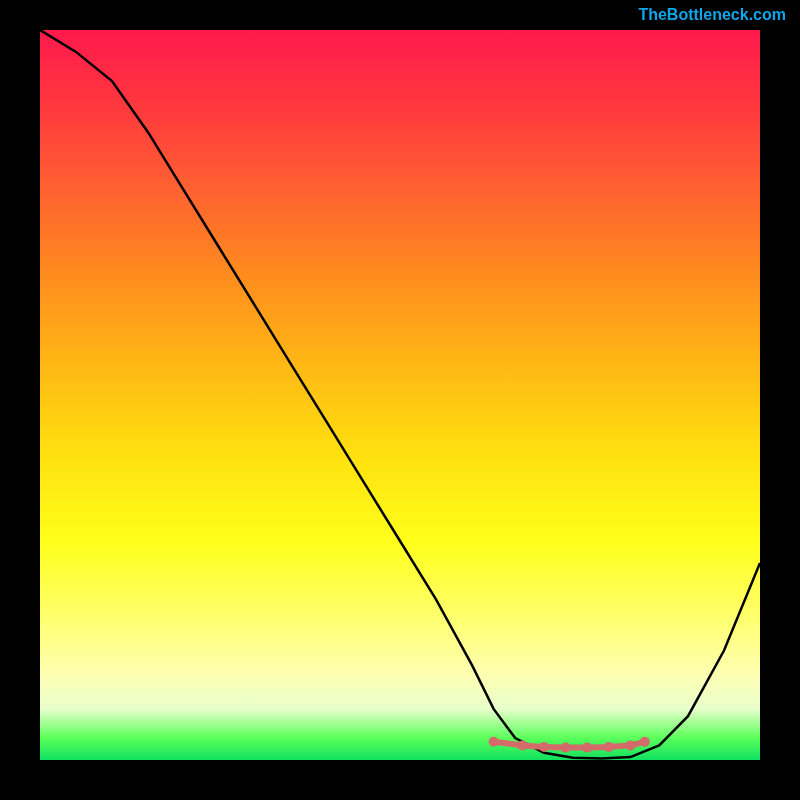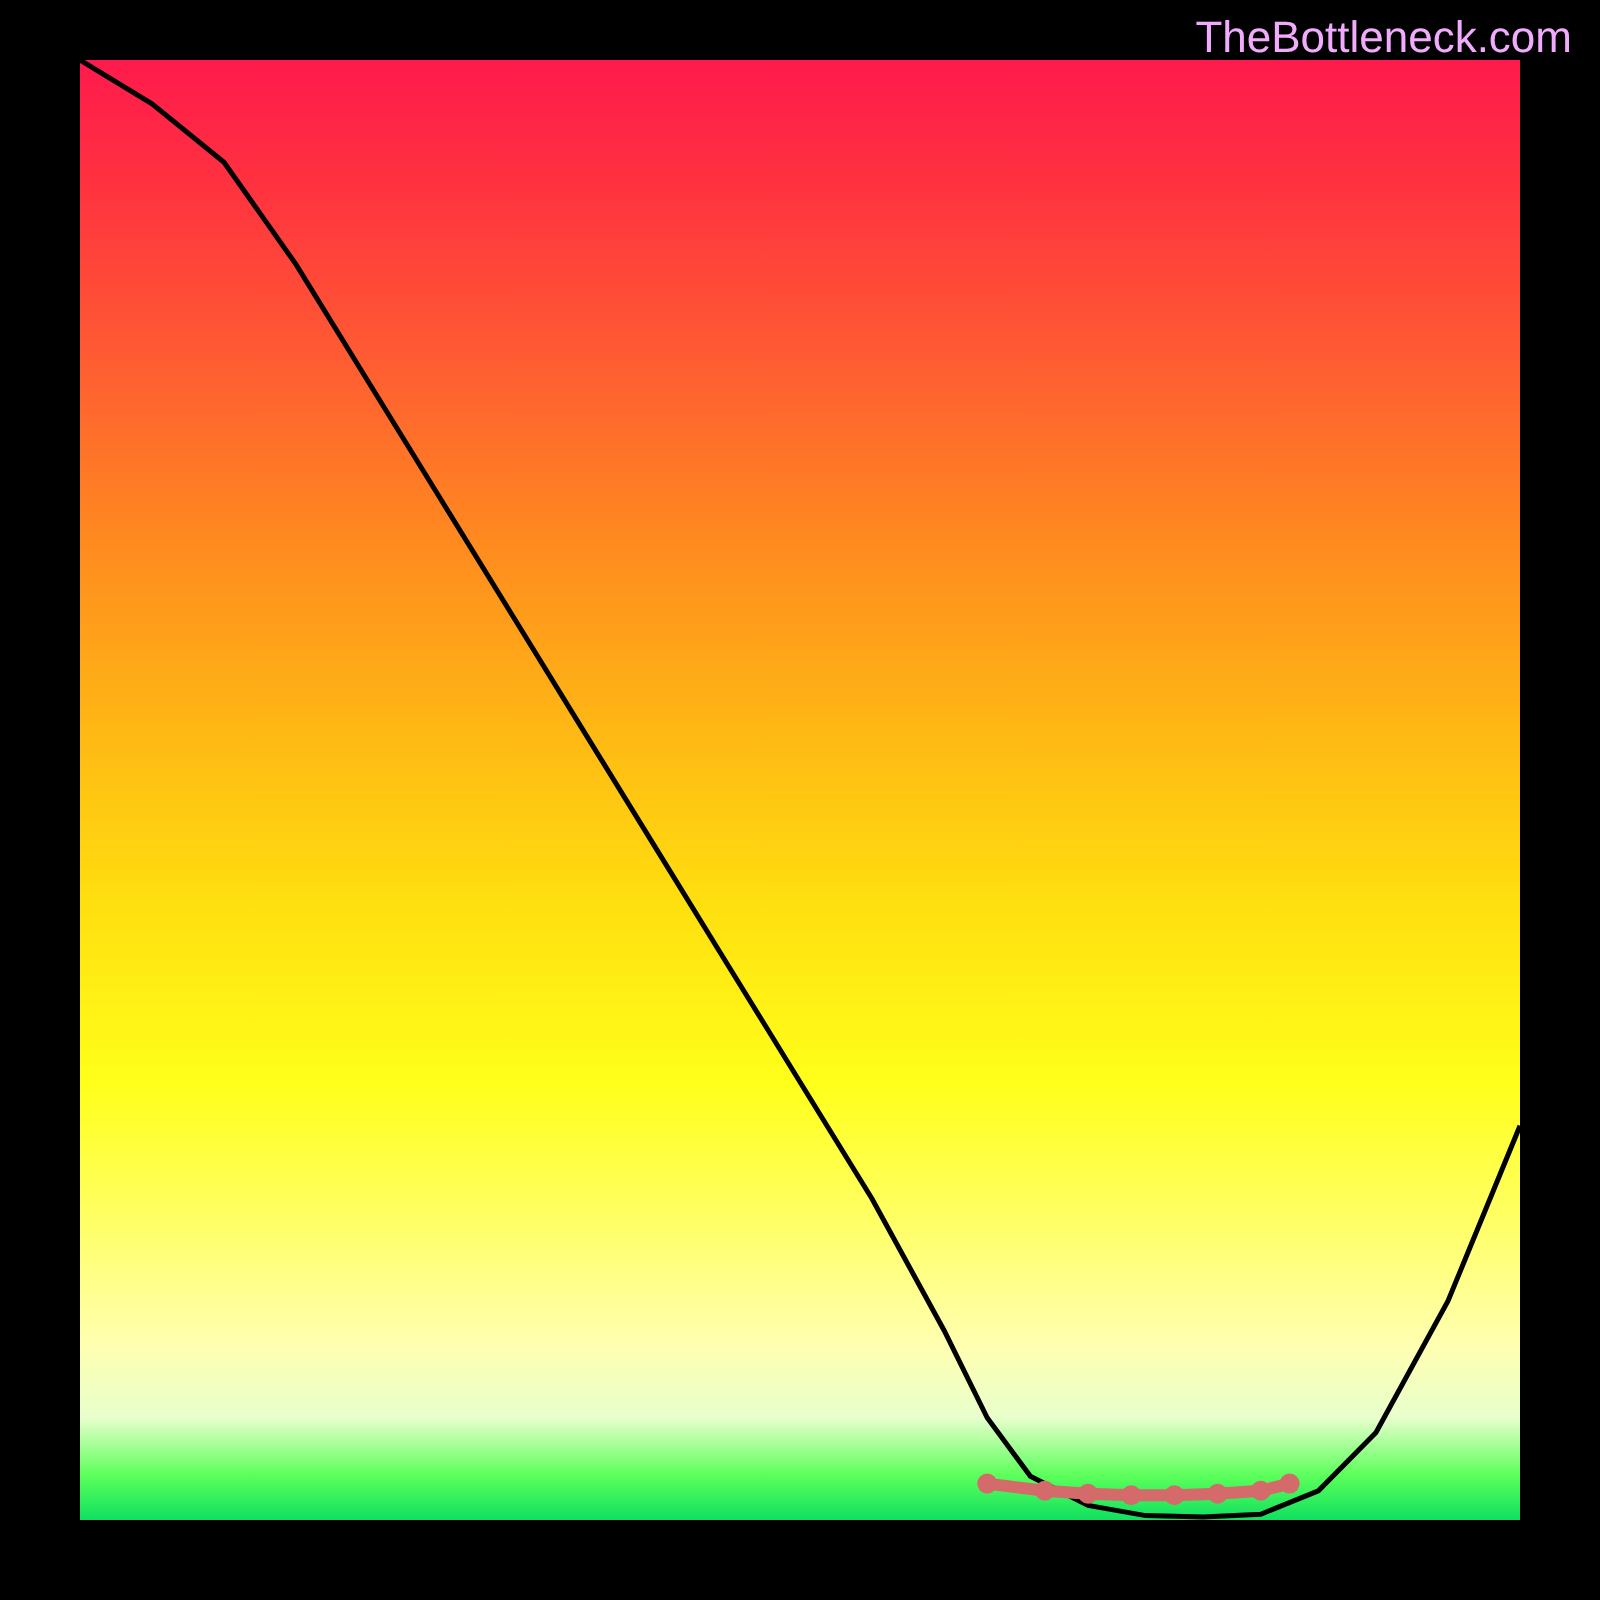--- a/index.html
+++ b/index.html
@@ -7,23 +7,23 @@
     width: 800px;
     height: 800px;
     background: #000;
     position: relative;
     font-family: Arial, sans-serif;
   }
   .watermark {
     position: absolute;
     top: 6px;
     right: 14px;
-    color: #f0abfc;
-    font-size: 22px;
-    font-weight: normal;
+    color: #0ea5e9;
+    font-size: 16px;
+    font-weight: bold;
     z-index: 10;
   }
   .plot-area {
     position: absolute;
     left: 40px;
     top: 30px;
     width: 720px;
     height: 730px;
     background: linear-gradient(to bottom,
       #ff1a4d 0%,

